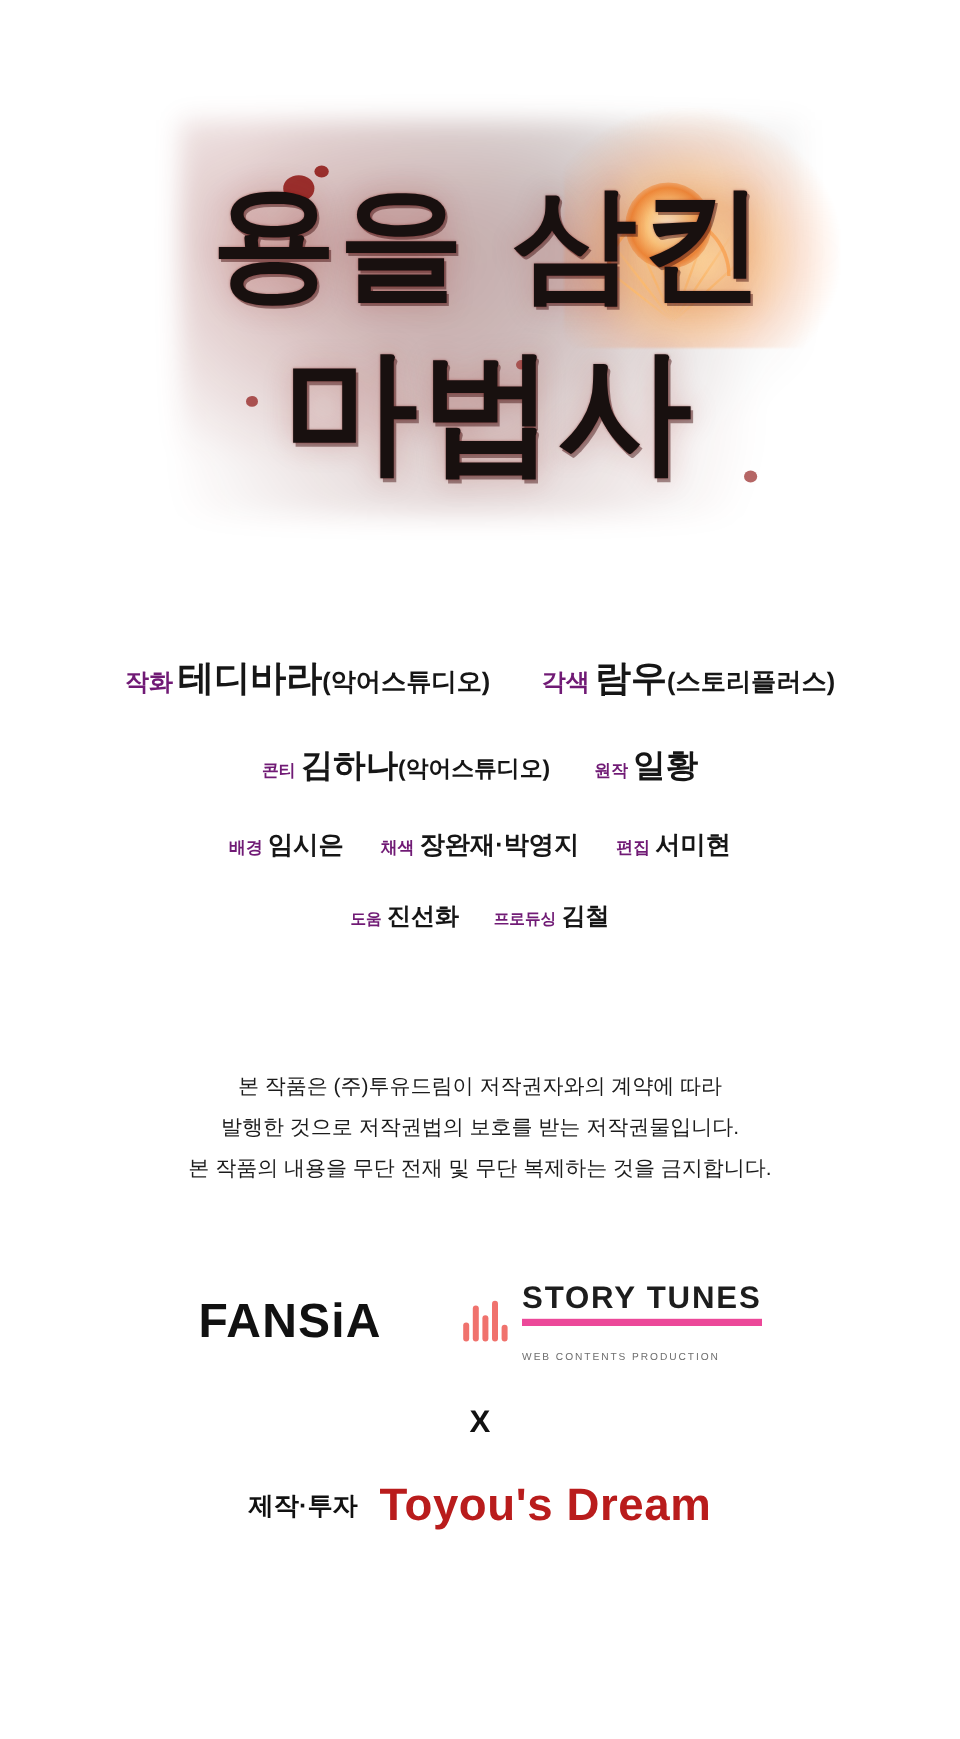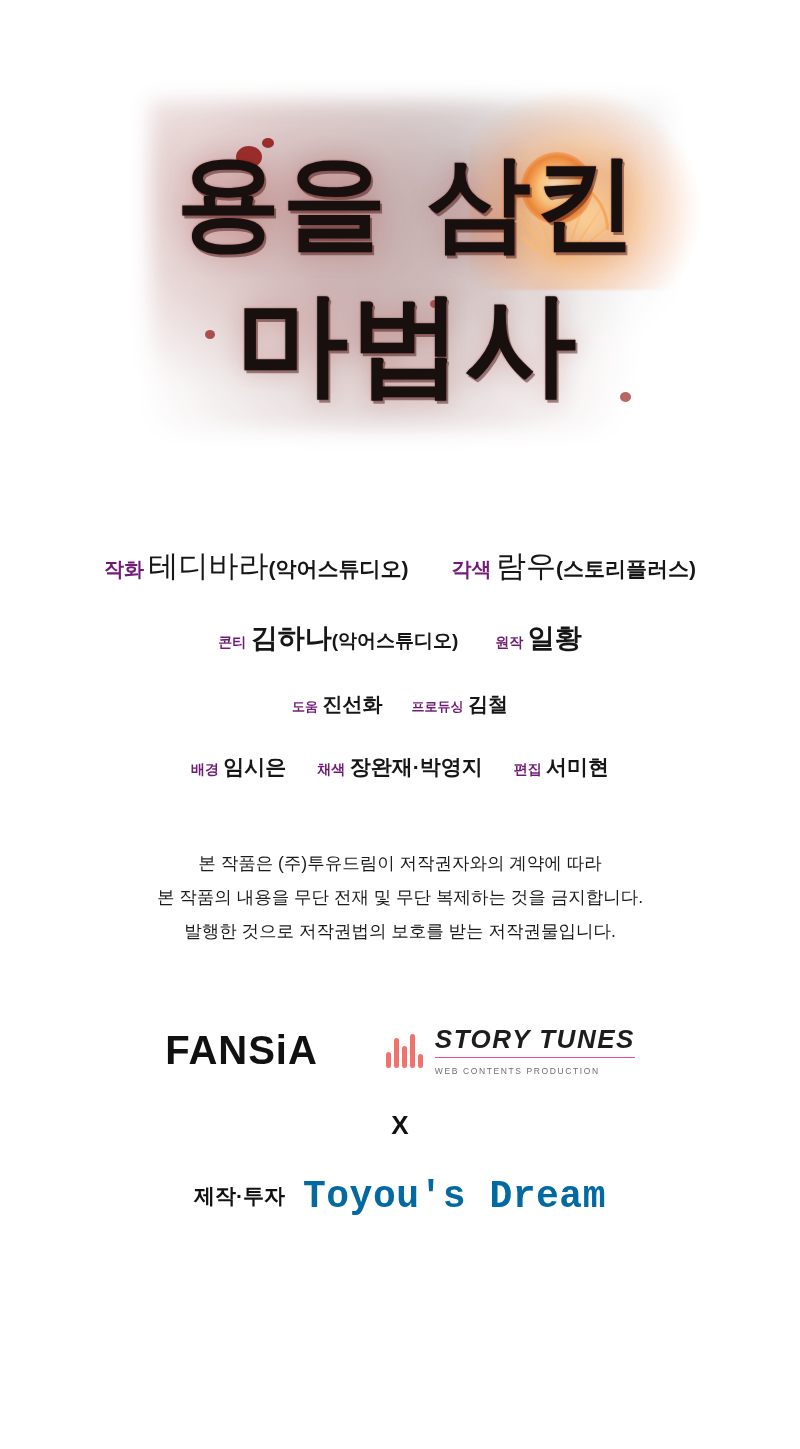--- a/index.html
+++ b/index.html
@@ -115,40 +115,40 @@
   .credit-row {
     margin: 0 0 38px 0;
     line-height: 1.2;
   }
   .credit-row.tight { margin-bottom: 34px; }
   .role {
     color: #701a75;
     font-weight: 700;
   }
   .r1 .role { font-size: 20px; }
-  .r1 .person { font-size: 30px; font-weight: 400; color: #161616; }
+  .r1 .person { font-size: 30px; font-weight: 700; color: #161616; }
   .r1 .studio { font-size: 21px; font-weight: 700; color: #161616; }
   .r1 .gap { display: inline-block; width: 34px; }
 
   .r2 .role { font-size: 14px; }
   .r2 .person { font-size: 27px; font-weight: 700; color: #161616; }
   .r2 .studio { font-size: 19px; font-weight: 700; color: #161616; }
   .r2 .gap { display: inline-block; width: 28px; }
 
   .r3 .role { font-size: 14px; }
   .r3 .person { font-size: 21px; font-weight: 700; color: #161616; }
   .r3 .gap { display: inline-block; width: 22px; }
 
   .r4 .role { font-size: 13px; }
   .r4 .person { font-size: 20px; font-weight: 700; color: #161616; }
   .r4 .gap { display: inline-block; width: 20px; }
 
   
   .legal {
-    margin-top: 66px;
+    margin-top: 112px;
     text-align: center;
     font-size: 17.5px;
     line-height: 34px;
     color: #1b1b1b;
     font-weight: 500;
   }
 
   
   .logos {
     margin-top: 78px;
@@ -180,29 +180,28 @@
     border-radius: 3px;
     background: #f0726d;
   }
   .st-text { text-align: left; }
   .st-title {
     font-size: 26px;
     font-weight: 700;
     letter-spacing: 1.5px;
     color: #1d1d1d;
     line-height: 1;
-    font-style: italic;
   }
   .st-sub {
     font-size: 8.5px;
     letter-spacing: 1.6px;
     color: #6e6e6e;
     margin-top: 5px;
-    border-top: 1px solid #ec4899;
-    padding-top: 8px;
+    border-top: 6px solid #ec4899;
+    padding-top: 20px;
   }
   .x-mark {
     margin-top: 34px;
     text-align: center;
     font-size: 26px;
     font-weight: 700;
     color: #111;
   }
   .producer {
     margin-top: 34px;
@@ -213,22 +212,22 @@
   }
   .producer-label {
     font-size: 21px;
     font-weight: 700;
     color: #111;
   }
   .toyou {
     font-size: 38px;
     font-weight: 700;
     letter-spacing: 0.5px;
-    color: #0369a1;
-    font-family: Liberation Mono, monospace;
+    color: #b91c1c;
+    font-family: Liberation Sans, sans-serif;
   }
 </style>
 </head>
 <body>
 
 <div class="title-art">
   <div class="smoke"></div>
   <div class="glow"></div>
 
   <div class="ray" style="transform: rotate(-52deg);"></div>
@@ -264,45 +263,45 @@
   </div>
 
   <div class="credit-row r2">
     <span class="role">콘티</span>
     <span class="person">김하나</span><span class="studio">(악어스튜디오)</span>
     <span class="gap"></span>
     <span class="role">원작</span>
     <span class="person">일황</span>
   </div>
 
+  <div class="credit-row r3 tight">
+    <span class="role">배경</span>
+    <span class="person">임시은</span>
+    <span class="gap"></span>
+    <span class="role">채색</span>
+    <span class="person">장완재·박영지</span>
+    <span class="gap"></span>
+    <span class="role">편집</span>
+    <span class="person">서미현</span>
+  </div>
+
   <div class="credit-row r4">
     <span class="role">도움</span>
     <span class="person">진선화</span>
     <span class="gap"></span>
     <span class="role">프로듀싱</span>
     <span class="person">김철</span>
   </div>
 
-  <div class="credit-row r3 tight">
-    <span class="role">배경</span>
-    <span class="person">임시은</span>
-    <span class="gap"></span>
-    <span class="role">채색</span>
-    <span class="person">장완재·박영지</span>
-    <span class="gap"></span>
-    <span class="role">편집</span>
-    <span class="person">서미현</span>
-  </div>
-
 </div>
 
 <div class="legal">
   <div>본 작품은 (주)투유드림이 저작권자와의 계약에 따라</div>
+  <div>발행한 것으로 저작권법의 보호를 받는 저작권물입니다.</div>
   <div>본 작품의 내용을 무단 전재 및 무단 복제하는 것을 금지합니다.</div>
-  <div>발행한 것으로 저작권법의 보호를 받는 저작권물입니다.</div>
 </div>
 
 <div class="logos">
   <div class="fansia">FANSiA</div>
 
   <div class="storytunes">
     <div class="st-mark">
       <div class="st-bar" style="height:16px;"></div>
       <div class="st-bar" style="height:30px;"></div>
       <div class="st-bar" style="height:22px;"></div>

